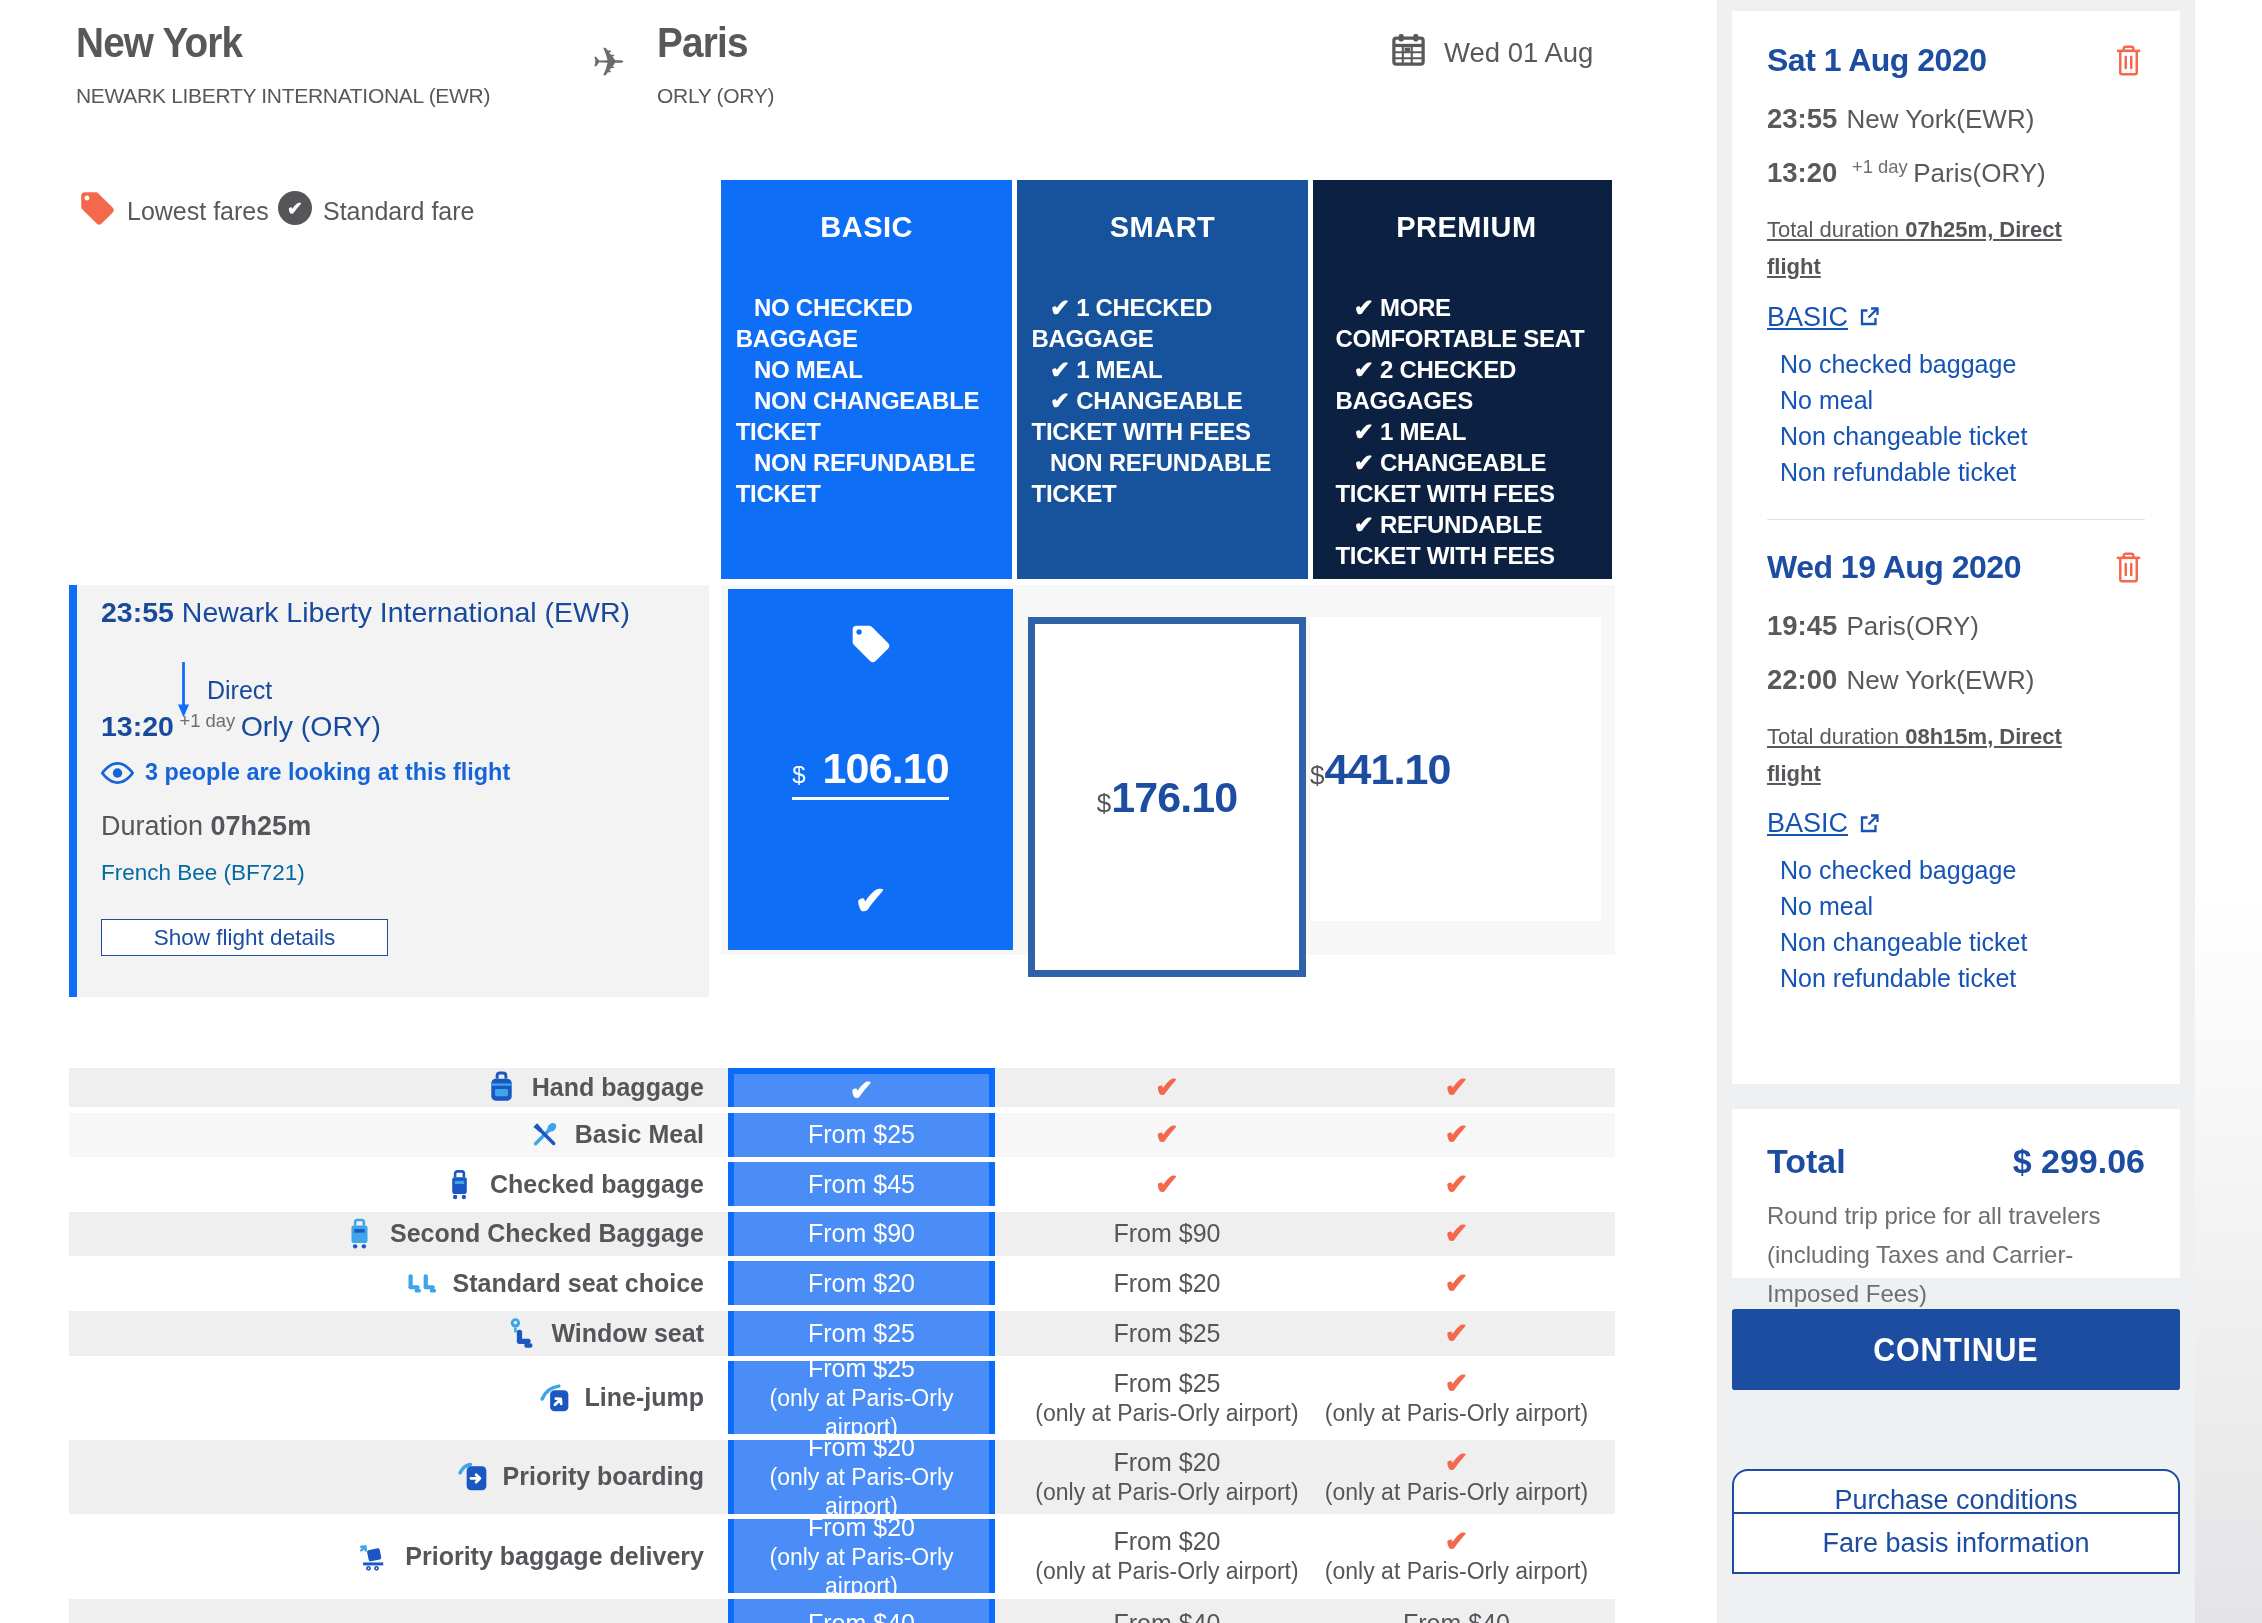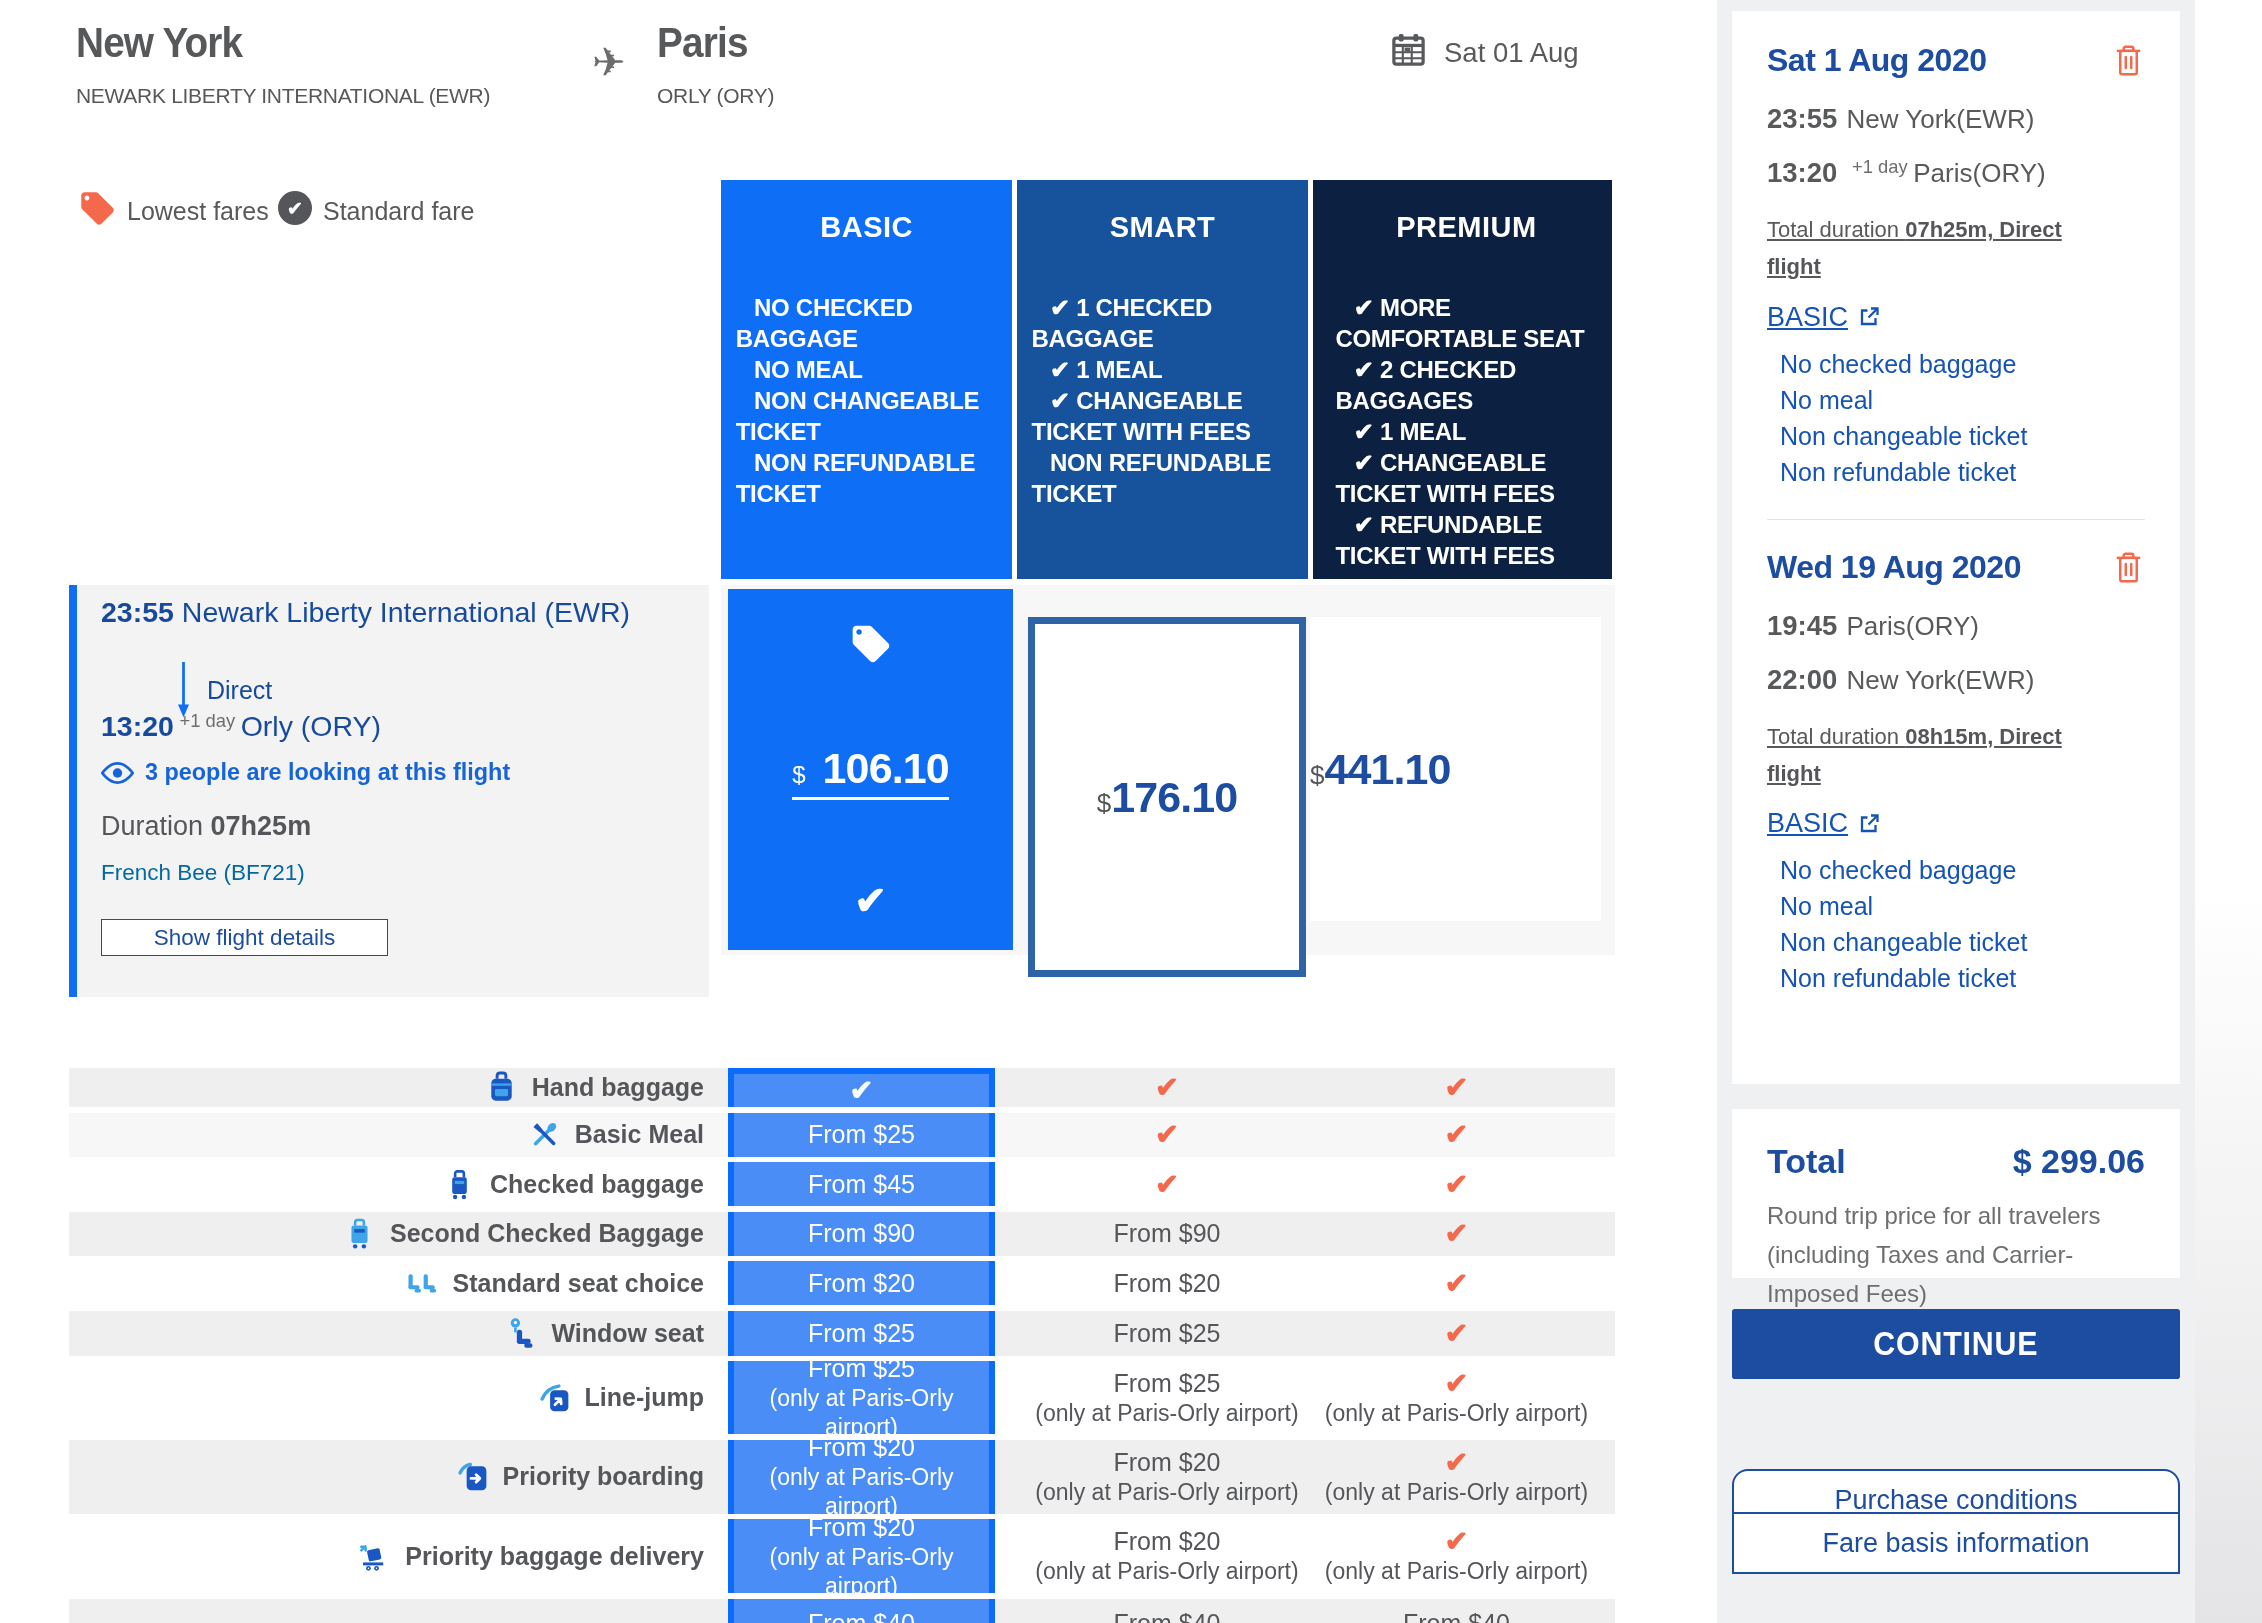--- a/index.html
+++ b/index.html
@@ -86,21 +86,21 @@
   .ext-icon { width:24px; height:24px; display:inline-flex; }
   .conds { padding-left:13px; }
   .cond { font-size:25px; color:#1553b5; line-height:36px; }
   .leg-divider { border-top:1.8px solid #e3e3e3; margin:29px 0; }
 
   .total-card { left:1732px; top:1109px; width:448px; height:169px; background:#fff; padding:33px 35px; }
   .total-row { display:flex; justify-content:space-between; align-items:baseline; }
   .total-label, .total-amount { font-size:34px; font-weight:700; color:#1c4da1; }
   .total-note { margin-top:14.7px; font-size:24px; color:#6d6e70; line-height:39px; }
 
-  .continue-btn { left:1732px; top:1309px; width:448px; height:70px; background:#1c4da1; border-radius:2.8px; color:#fff; display:flex; align-items:center; justify-content:center; cursor:pointer; }
+  .continue-btn { left:1732px; top:1309px; width:448px; height:81px; background:#1c4da1; border-radius:2.8px; color:#fff; display:flex; align-items:center; justify-content:center; cursor:pointer; }
   .continue-btn span { display:inline-block; font-size:33px; font-weight:700; letter-spacing:0.9px; transform:scaleX(.92); }
   .outline-btn { left:1732px; width:448px; height:62px; background:#fff; border:2.8px solid #1c4da1; color:#1c4da1; font-size:27px; display:flex; align-items:center; justify-content:center; cursor:pointer; }
   .btn-purchase { top:1469px;border-radius:16px; }
   .btn-farebasis { top:1512px; }
 
   .icon-inline { display:inline-flex; vertical-align:middle; }
 </style>
 </head>
 <body>
 
@@ -118,21 +118,21 @@
   <span class="abs icon-inline" style="left:1389px; top:30px; width:39px; height:39px;">
     <svg viewBox="0 0 24 24" width="39" height="39">
         <rect x="3" y="5" width="18" height="16" rx="1.5" fill="none" stroke="#58595b" stroke-width="2"></rect>
         <rect x="6" y="2.5" width="3" height="4.5" rx="1" fill="#58595b"></rect>
         <rect x="15" y="2.5" width="3" height="4.5" rx="1" fill="#58595b"></rect>
         <path d="M3 9.5h18" stroke="#58595b" stroke-width="2"></path>
         <path d="M8.5 9.5v11M14 9.5v11M3 13.7h18M3 17.4h18" stroke="#58595b" stroke-width="1.3"></path>
         <rect x="9.6" y="10.8" width="3.4" height="2.6" fill="#58595b"></rect>
       </svg>
   </span>
-  <div class="abs hdr-date" style="left:1444px; top:37px;">Sat 01 Aug</div>
+  <div class="abs hdr-date" style="left:1444px; top:37px;">Wed 01 Aug</div>
 
   <span class="abs icon-inline" style="left:78px; top:189px; width:39px; height:39px;">
     <svg viewBox="0 0 24 24" width="39" height="39">
         <path d="M21.4 11.6l-9-9C12 2.2 11.5 2 11 2H4C2.9 2 2 2.9 2 4v7c0 .5.2 1 .6 1.4l9 9c.8.8 2 .8 2.8 0l7-7c.8-.8.8-2 0-2.8zM5.5 7C4.7 7 4 6.3 4 5.5S4.7 4 5.5 4 7 4.7 7 5.5 6.3 7 5.5 7z" fill="#f4694c"></path>
       </svg>
   </span>
   <div class="abs legend-label" style="left:127px; top:197px;">Lowest fares</div>
   <div class="abs legend-circle" style="left:278px; top:191px;">✔</div>
   <div class="abs legend-label" style="left:323px; top:197px;">Standard fare</div>
 

